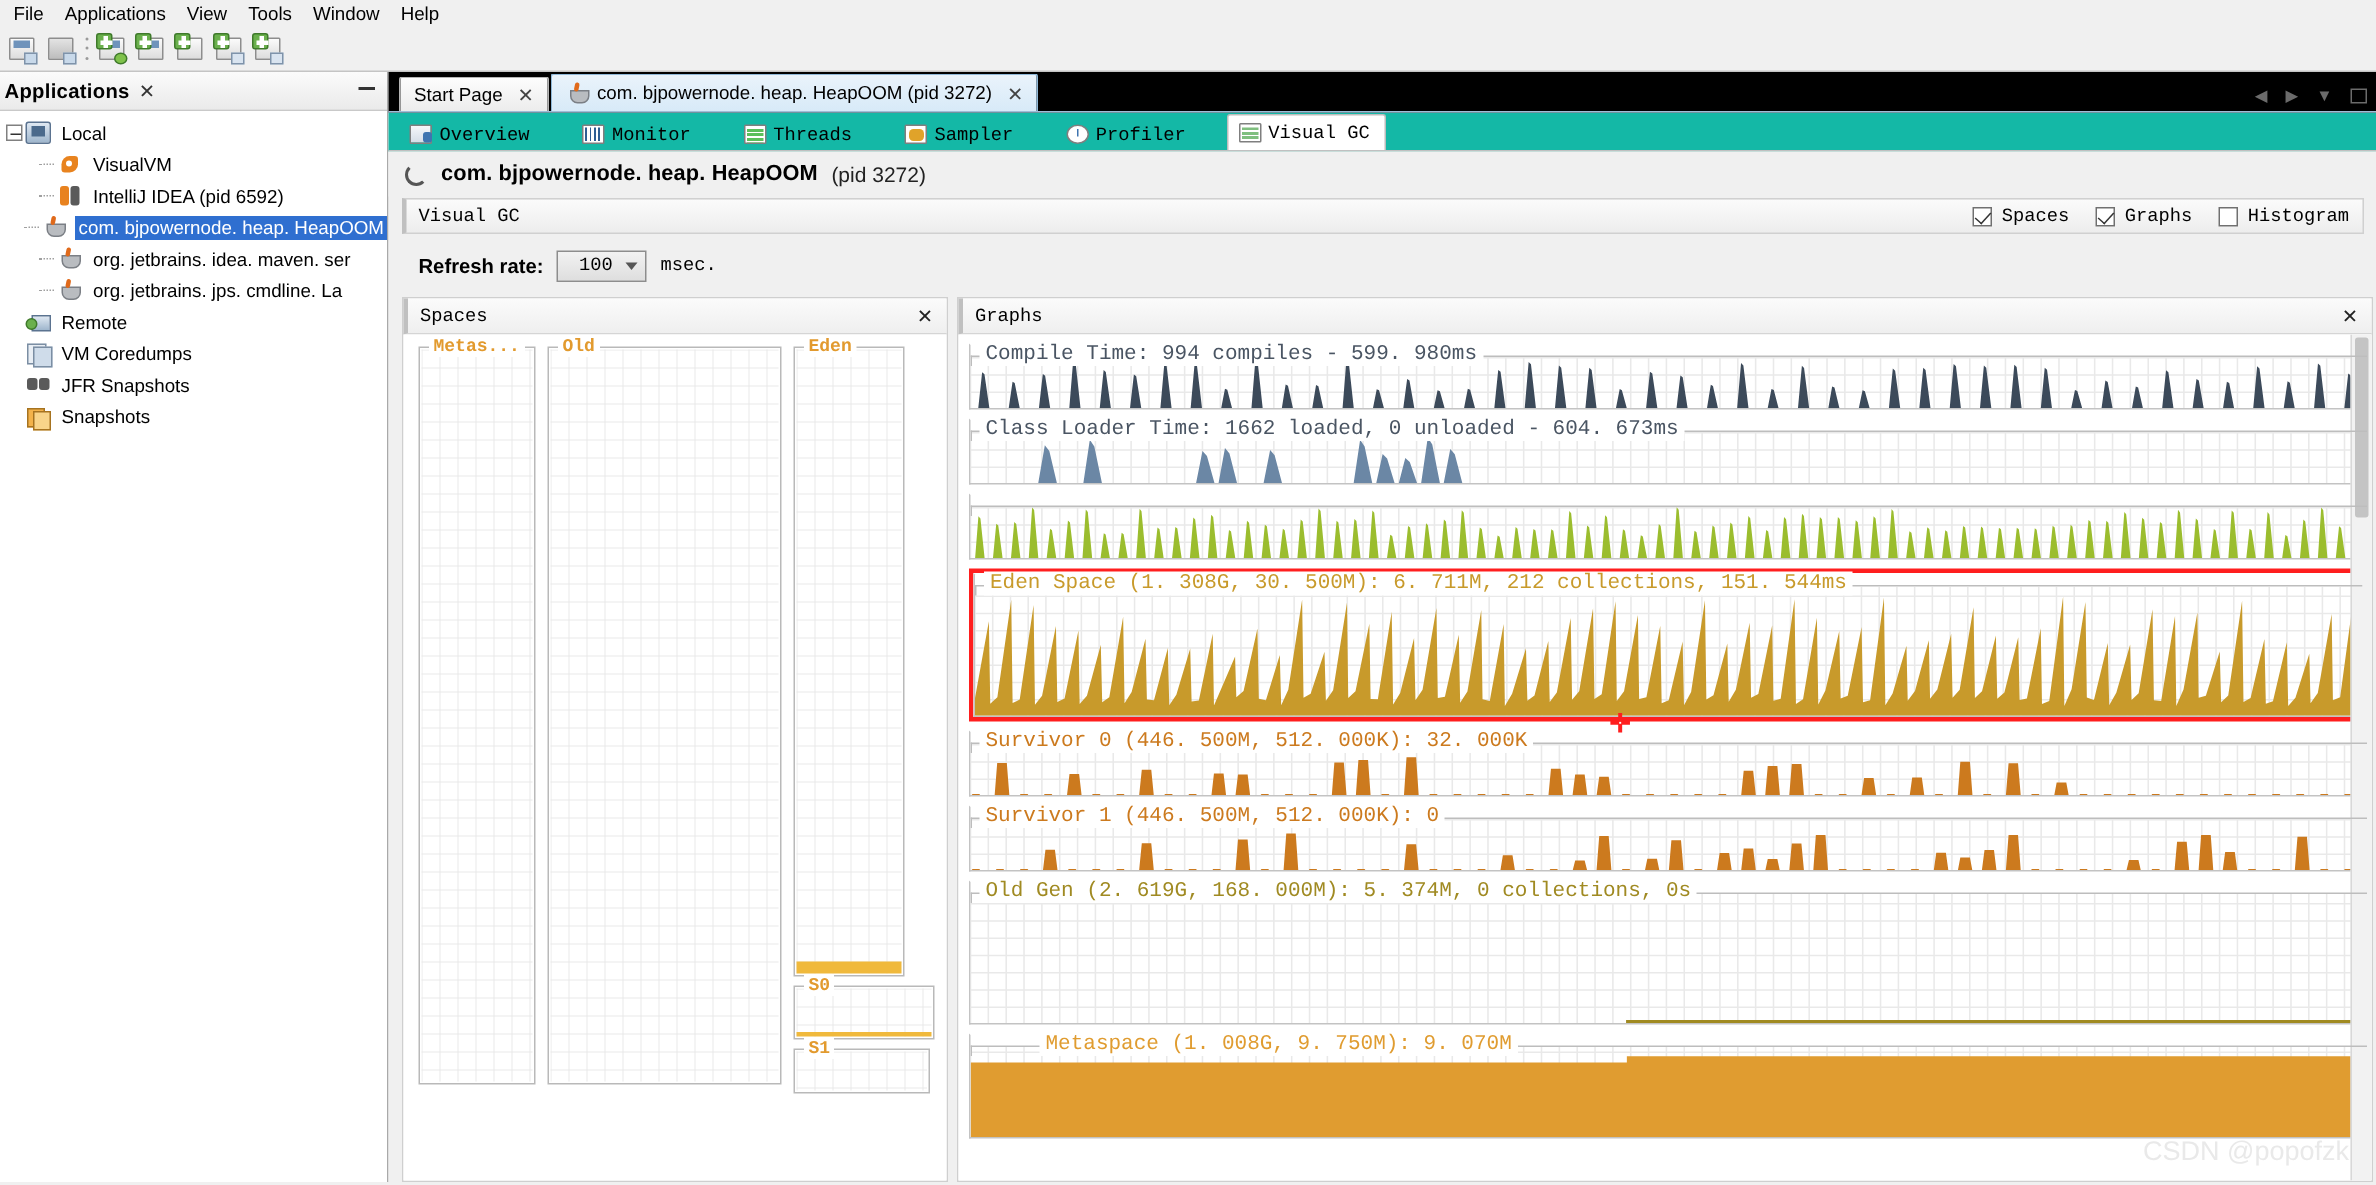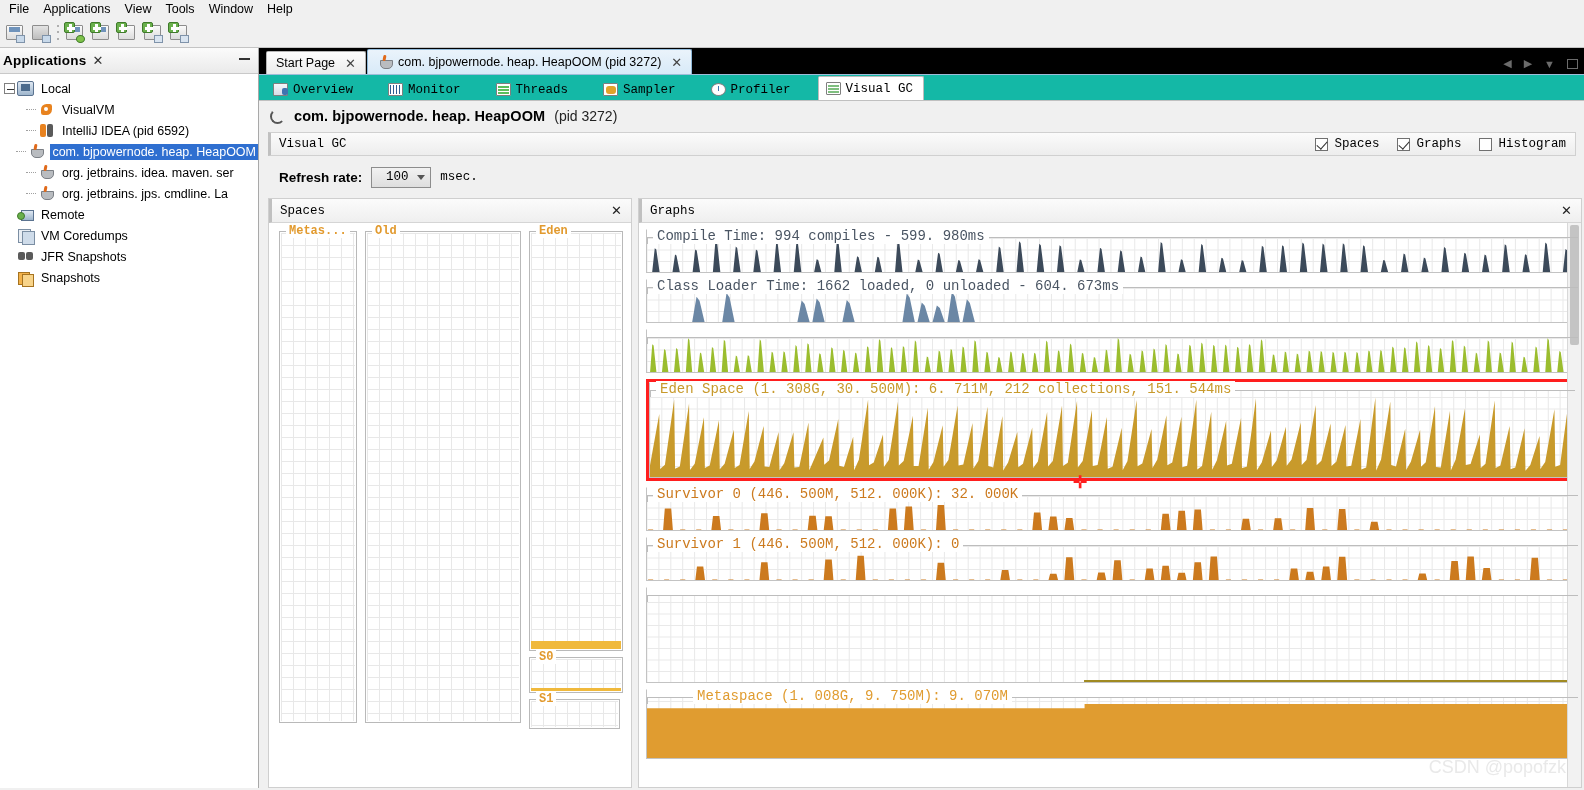--- a/index.html
+++ b/index.html
@@ -458,21 +458,21 @@
                     <div class="gtitle">Metas...</div>
                   </div>
                 </div>
                 <div class="sp-col">
                   <div class="sp-group" style="width: 156px; height: 492px;">
                     <div class="grid"></div>
                     <div class="gtitle">Old</div>
                   </div>
                 </div>
                 <div class="sp-col">
-                  <div class="sp-group" style="width: 94px; height: 420px;">
+                  <div class="sp-group" style="width: 74px; height: 420px;">
                     <div class="grid"></div>
                     <div class="gtitle">Eden</div>
                     <div class="fillbar" style="height: 8.4px;"></div>
                   </div>
                   <div class="sp-group" style="width: 94px; height: 36px;">
                     <div class="grid"></div>
                     <div class="gtitle">S0</div>
                     <div class="fillbar" style="height: 3px;"></div>
                   </div>
                   <div class="sp-group" style="width: 91px; height: 30px;">
@@ -1169,20 +1169,21 @@
                           <line y1="52.5" y2="52.5" x1="0" x2="900" stroke="#e9e9e9" stroke-width="1"></line>
                           <line y1="41" y2="41" x1="0" x2="900" stroke="#e9e9e9" stroke-width="1"></line>
                           <line y1="29.5" y2="29.5" x1="0" x2="900" stroke="#e9e9e9" stroke-width="1"></line>
                           <line y1="18" y2="18" x1="0" x2="900" stroke="#e9e9e9" stroke-width="1"></line>
                           <line y1="6.5" y2="6.5" x1="0" x2="900" stroke="#e9e9e9" stroke-width="1"></line>
                         </g>
                         <path d="M0,87 L423,87 L423,84.5 L900,84.5 L900,87 Z" fill="#A08A22" stroke="#A08A22" stroke-width="1"></path>
                       </svg>
                     </div>
                   </div>
+                  <div class="gr-title" style="color: rgb(160, 138, 34);">Old Gen (2. 619G, 168. 000M): 5. 374M, 0 collections, 0s</div>
                 </div>
                 <div class="gr-row">
                   <div class="gr-box" style="height: 70px; padding-top: 8px; border-top-color: transparent;">
                     <div class="gr-line"></div>
                     <div class="gr-tick" style="left: 0px;"></div>
                     <div style="position: relative; height: 61px; overflow: hidden;">
                       <svg viewBox="0 0 900 61" preserveAspectRatio="none" width="100%" height="61px">
                         <g>
                           <line x1="0" x2="0" y1="0" y2="61" stroke="#e9e9e9" stroke-width="1"></line>
                           <line x1="11.5" x2="11.5" y1="0" y2="61" stroke="#e9e9e9" stroke-width="1"></line>

